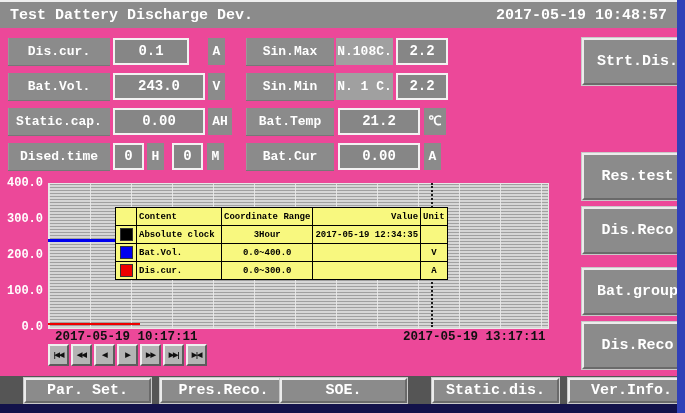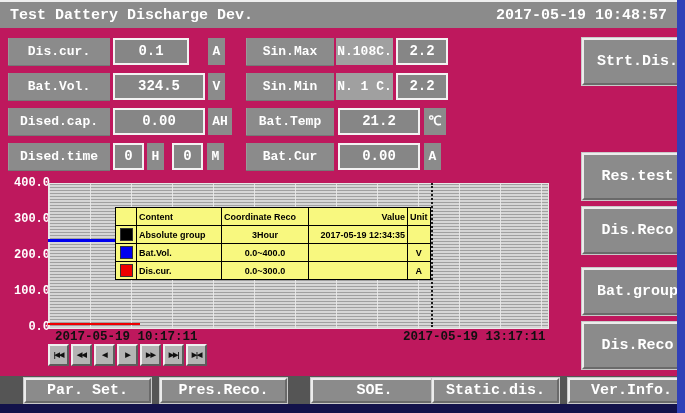--- a/index.html
+++ b/index.html
@@ -1,43 +1,43 @@
 <!DOCTYPE html>
 <html><head>
 <meta charset="utf-8">
 <style>
   html,body{margin:0;padding:0;background:#666;}
-  .screen{position:relative;width:685px;height:413px;background:#be185d;overflow:hidden;
+  .screen{position:relative;width:685px;height:413px;background:#ec4899;overflow:hidden;
           font-family:"Liberation Mono","DejaVu Sans Mono",monospace;}
   .topline{position:absolute;left:0;top:0;width:685px;height:2px;background:#eee;}
   .titlebar{position:absolute;left:0;top:2px;width:677px;height:26px;background:#8b8b8b;
             display:flex;justify-content:space-between;align-items:center;padding:0 10px;box-sizing:border-box;
             color:#fff;font-weight:bold;font-size:15px;}
   .cell{position:absolute;height:27px;line-height:27px;text-align:center;color:#fff;
         font-weight:bold;font-size:13px;white-space:nowrap;}
   .lab{background:#8b8b8b;box-shadow:0 1px 0 #777,1px 0 0 #999 inset;}
   .sublab{background:#a0a0a0;}
   .val{background:#868686;border:2px solid #f2f2f2;line-height:23px;box-sizing:border-box;font-size:14px;}
   .unitchip{background:#8b8b8b;}
   .btn3d{position:absolute;background:#8b8b8b;color:#fff;font-weight:bold;font-size:15px;
          font-family:"Liberation Mono","DejaVu Sans Mono",monospace;white-space:nowrap;
          border:2px solid;border-color:#ececec #6a6a6a #6a6a6a #ececec;box-shadow:0 0 0 1px #c9c9c9;
          display:flex;align-items:center;justify-content:center;cursor:pointer;box-sizing:border-box;margin-left:20px;}
   .sidebtn{left:562px;width:111px;height:47px;}
   .plot{position:absolute;left:48px;top:183px;width:499px;height:144px;border:1px solid #e8e8e8;
         background:repeating-linear-gradient(to bottom,#a0a0a0 0 1px,#d6d6d6 1px 3px);}
   .plot .vgrid{position:absolute;inset:0;
         background:repeating-linear-gradient(to right,rgba(235,235,235,.85) 0 1px,transparent 1px 41px);}
-  .ylab{position:absolute;left:0;width:43px;text-align:right;color:#fff;font-weight:bold;font-size:12px;padding-left:7px;}
+  .ylab{position:absolute;left:0;width:43px;text-align:right;color:#fff;font-weight:bold;font-size:12px;}
   .xlab{position:absolute;top:330px;color:#101010;font-weight:bold;font-size:12.5px;white-space:nowrap;}
   .cursorline{position:absolute;left:431px;top:183px;height:144px;width:0;border-left:2px dotted #1a1a1a;}
   .blueline{position:absolute;left:48px;top:239px;width:67px;height:3px;background:#0000ee;}
   .redline{position:absolute;left:48px;top:323px;width:92px;height:2px;background:#ee0000;}
   .legend{position:absolute;left:115px;top:207px;border-collapse:collapse;background:#f8f87f;
-          font-family:Liberation Sans, sans-serif;font-weight:bold;font-size:9px;color:#000;
+          font-family:Liberation Mono, monospace;font-weight:bold;font-size:9px;color:#000;
           table-layout:fixed;}
   .legend td{border:1px solid #000;height:17px;padding:0 2px;overflow:hidden;white-space:nowrap;}
   .legend .c-sw{width:16px;} .legend .c-content{width:80px;} .legend .c-range{width:82px;}
   .legend .c-value{width:94px;} .legend .c-unit{width:17px;margin-left:28px;}
   .sw{width:11px;height:11px;margin:0 auto;border:1px solid #333;}
   .tl{text-align:left;}.tc{text-align:center;}.tr{text-align:right;}
   .playbar{position:absolute;left:48px;top:344px;display:flex;gap:2px;}
   .pbtn{width:21px;height:22px;background:#b4b4b4;border:2px solid;border-color:#efefef #5c5c5c #5c5c5c #efefef;
         box-sizing:border-box;color:#111;font-size:7px;font-weight:bold;letter-spacing:-1px;
         display:flex;align-items:center;justify-content:center;cursor:pointer;padding:0;}
@@ -55,24 +55,24 @@
   <div class="titlebar">
     <span>Test Dattery Discharge Dev.</span>
     <span>2017-05-19 10:48:57</span>
   </div>
 
   <div class="cell lab" style="left:8px;top:38px;width:102px">Dis.cur.</div>
   <div class="cell val" style="left:113px;top:38px;width:76px">0.1</div>
   <div class="cell unitchip" style="left:208px;top:38px;width:17px">A</div>
 
   <div class="cell lab" style="left:8px;top:73px;width:102px">Bat.Vol.</div>
-  <div class="cell val" style="left:113px;top:73px;width:92px">324.5</div>
+  <div class="cell val" style="left:113px;top:73px;width:92px">243.0</div>
   <div class="cell unitchip" style="left:208px;top:73px;width:17px">V</div>
 
-  <div class="cell lab" style="left:8px;top:108px;width:102px">Dised.cap.</div>
+  <div class="cell lab" style="left:8px;top:108px;width:102px">Static.cap.</div>
   <div class="cell val" style="left:113px;top:108px;width:92px">0.00</div>
   <div class="cell unitchip" style="left:208px;top:108px;width:24px">AH</div>
 
   <div class="cell lab" style="left:8px;top:143px;width:102px">Dised.time</div>
   <div class="cell val" style="left:113px;top:143px;width:31px">0</div>
   <div class="cell unitchip" style="left:147px;top:143px;width:17px">H</div>
   <div class="cell val" style="left:172px;top:143px;width:31px">0</div>
   <div class="cell unitchip" style="left:207px;top:143px;width:17px">M</div>
 
   <div class="cell lab" style="left:246px;top:38px;width:88px">Sin.Max</div>
@@ -108,29 +108,29 @@
   </div>
   <div class="blueline"></div>
   <div class="redline"></div>
   <div class="cursorline"></div>
 
   <table class="legend">
     <tbody>
         <tr>
       <td class="c-sw"></td>
       <td class="c-content tl">Content</td>
-      <td class="c-range tl">Coordinate Reco</td>
+      <td class="c-range tl">Coordinate Range</td>
       <td class="c-value tr">Value</td>
       <td class="c-unit tc">Unit</td>
     </tr>
     <tr>
       <td class="c-sw">
             <div class="sw" style="background-color: rgb(0, 0, 0);"></div>
           </td>
-      <td class="c-content tl">Absolute group</td>
+      <td class="c-content tl">Absolute clock</td>
       <td class="c-range tc">3Hour</td>
       <td class="c-value tr">2017-05-19 12:34:35</td>
       <td class="c-unit tc"></td>
     </tr>
     <tr>
       <td class="c-sw">
             <div class="sw" style="background-color: rgb(0, 0, 238);"></div>
           </td>
       <td class="c-content tl">Bat.Vol.</td>
       <td class="c-range tc">0.0~400.0</td>
@@ -158,19 +158,19 @@
     <button class="pbtn">◀</button>
     <button class="pbtn">▶</button>
     <button class="pbtn">▶▶</button>
     <button class="pbtn">▶▶|</button>
     <button class="pbtn">▶|◀</button>
   </div>
 
   <div class="botstrip"></div>
   <button class="btn3d botbtn" style="left:4px">Par. Set.</button>
   <button class="btn3d botbtn" style="left:140px">Pres.Reco.</button>
-  <button class="btn3d botbtn" style="left:291px">SOE.</button>
+  <button class="btn3d botbtn" style="left:260px">SOE.</button>
   <button class="btn3d botbtn" style="left:548px">Ver.Info.</button>
   <button class="btn3d botbtn" style="left:412px">Static.dis.</button>
 
   <div class="navybar"></div>
   <div class="bluestrip"></div>
 </div>
 
 </body></html>

